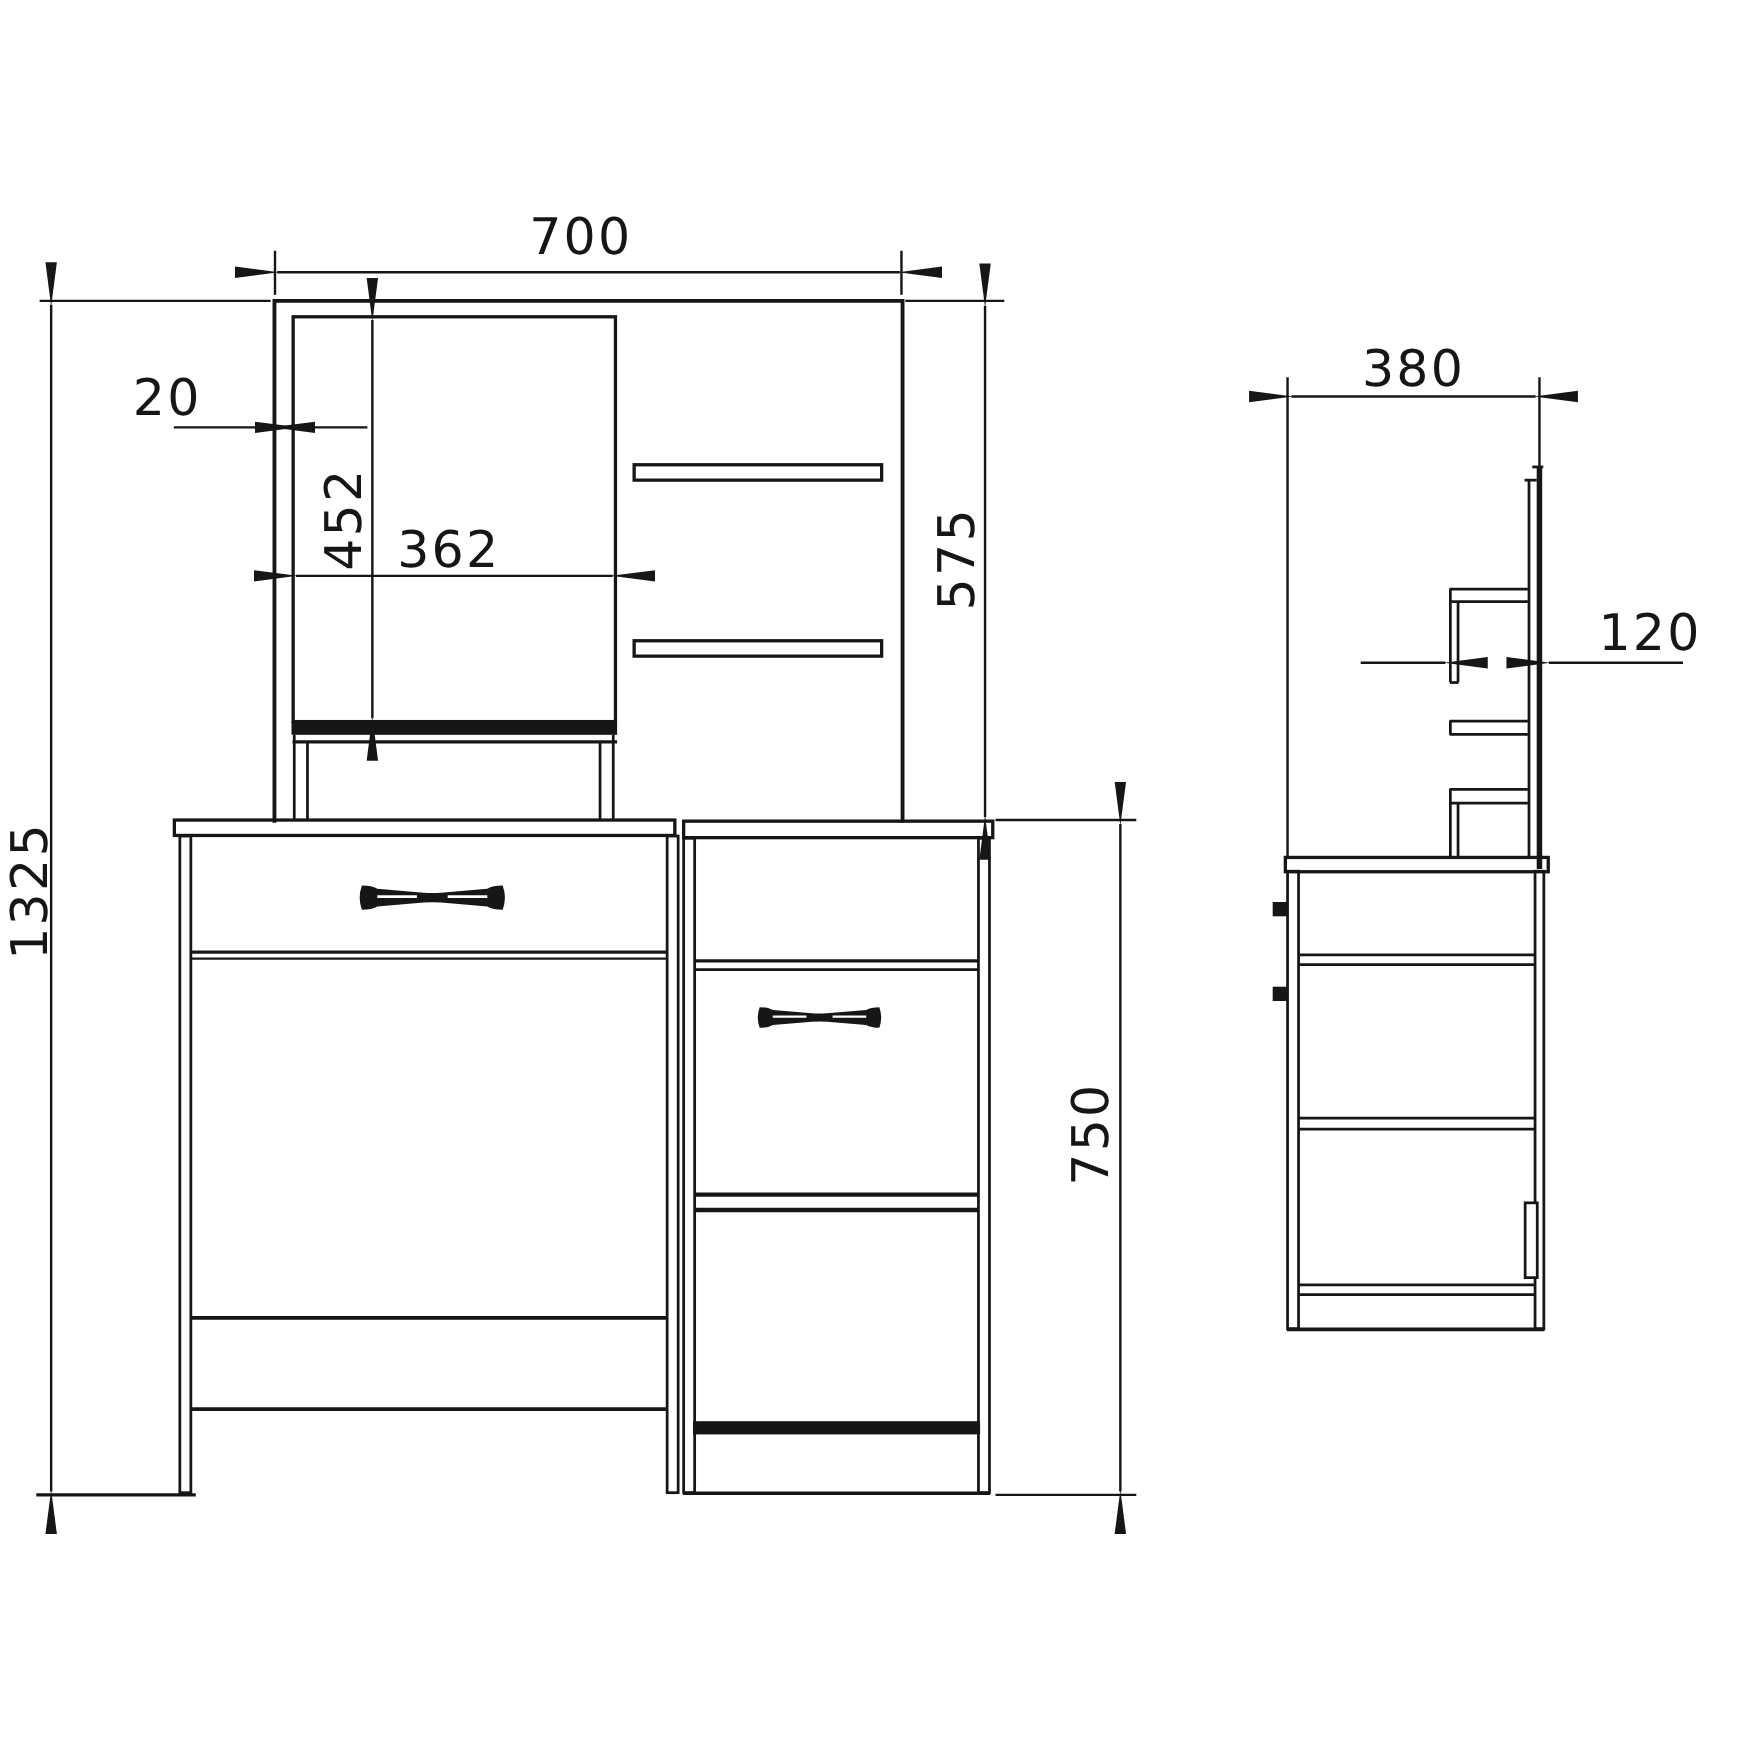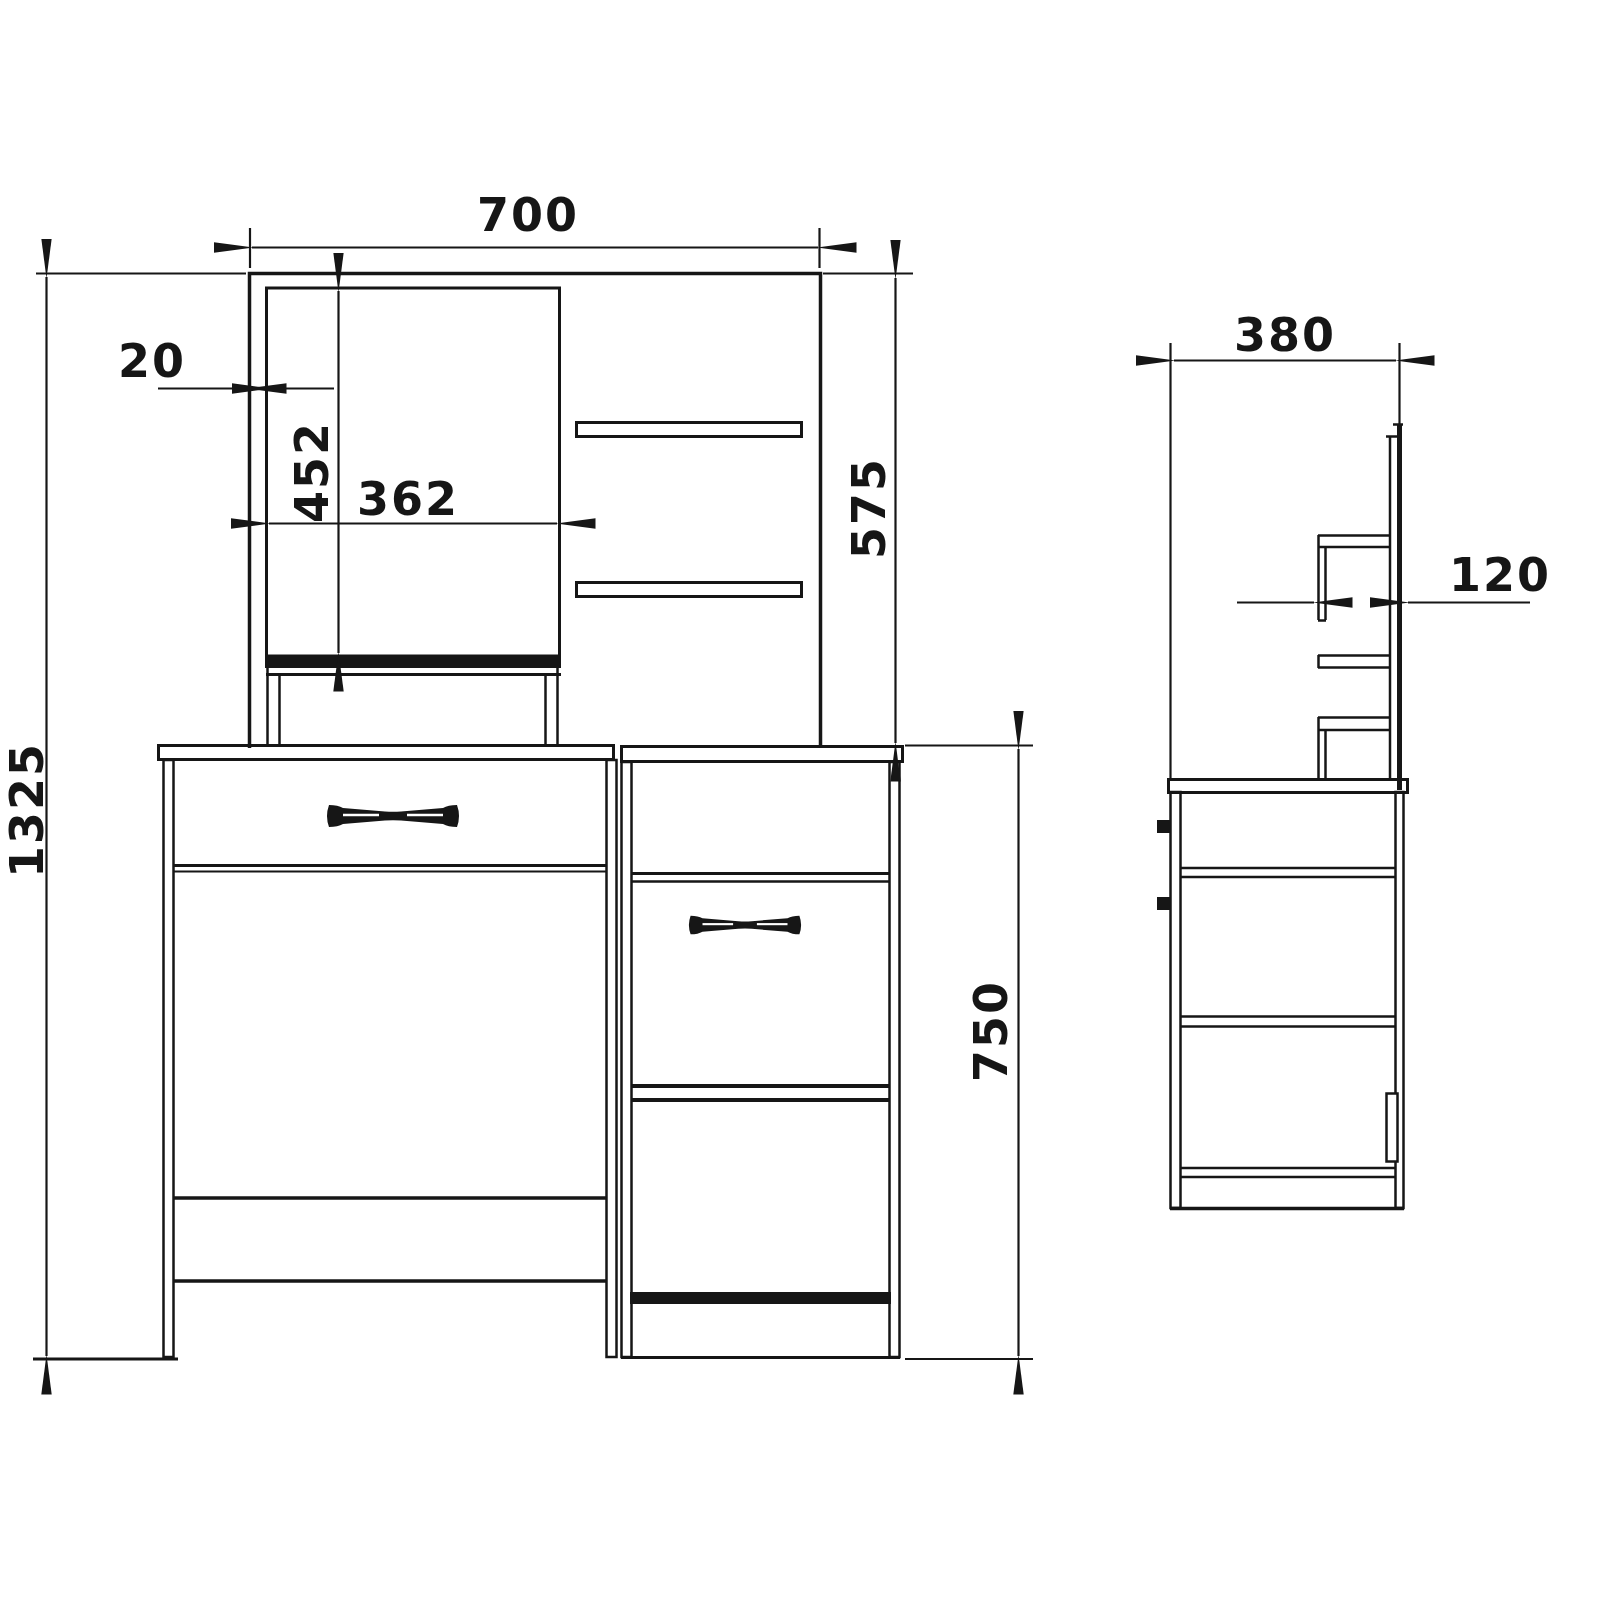--- a/index.html
+++ b/index.html
@@ -8,21 +8,20 @@
     background: #ffffff;
     width: 1600px;
     height: 1600px;
     overflow: hidden;
   }
   .sheet {
     width: 1600px;
     height: 1600px;
     background: #ffffff;
     position: relative;
-    font-weight: bold;
   }
   svg { display: block; }
   .ink-stroke { stroke: #161616; fill: none; }
   .ink-fill   { fill: #161616; stroke: none; }
   text.dim {
     font-family: "DejaVu Sans", "Liberation Sans", sans-serif;
     font-size: 46px;
     letter-spacing: 2px;
     fill: #161616;
     stroke: none;

